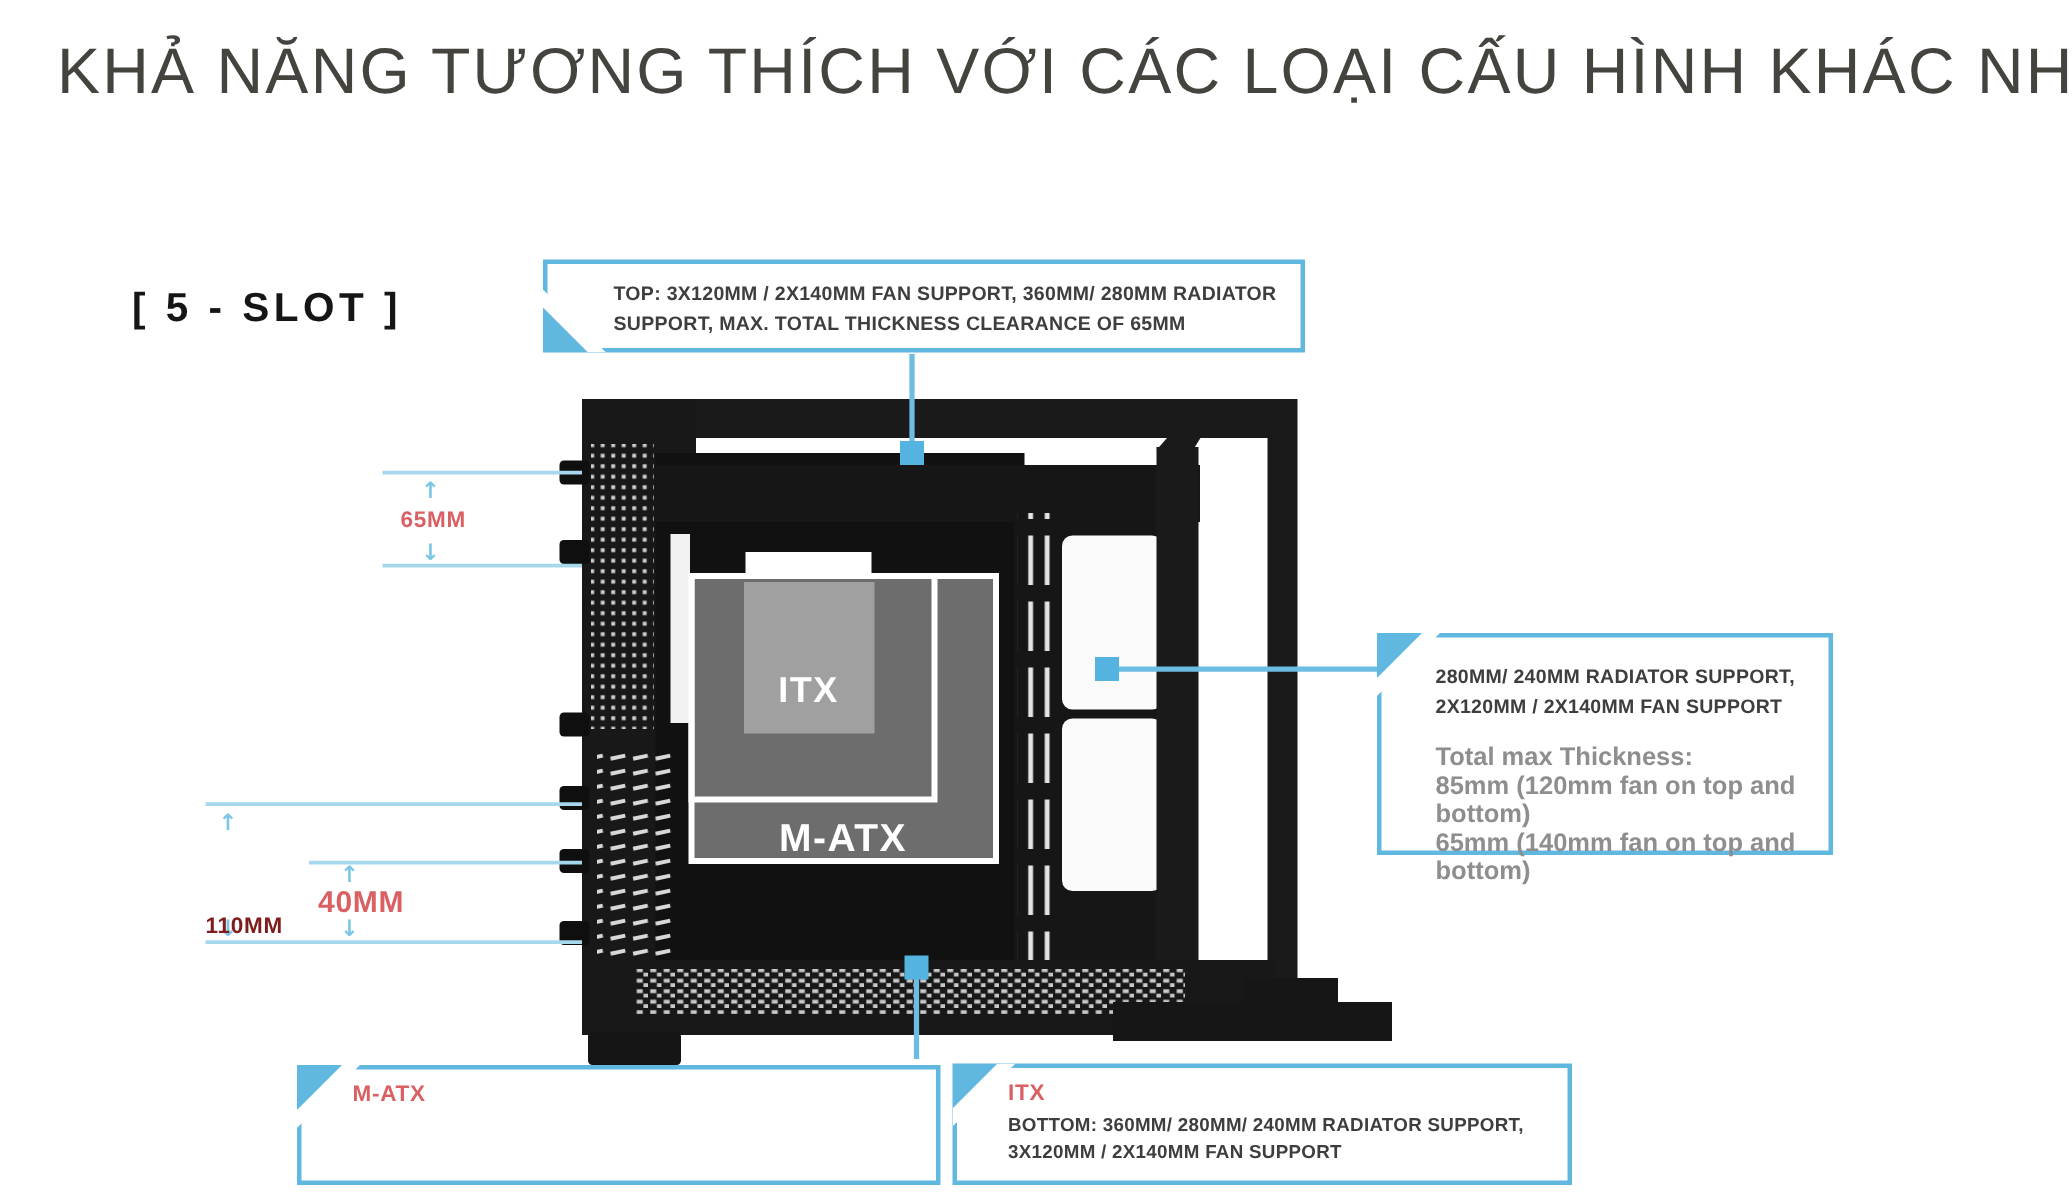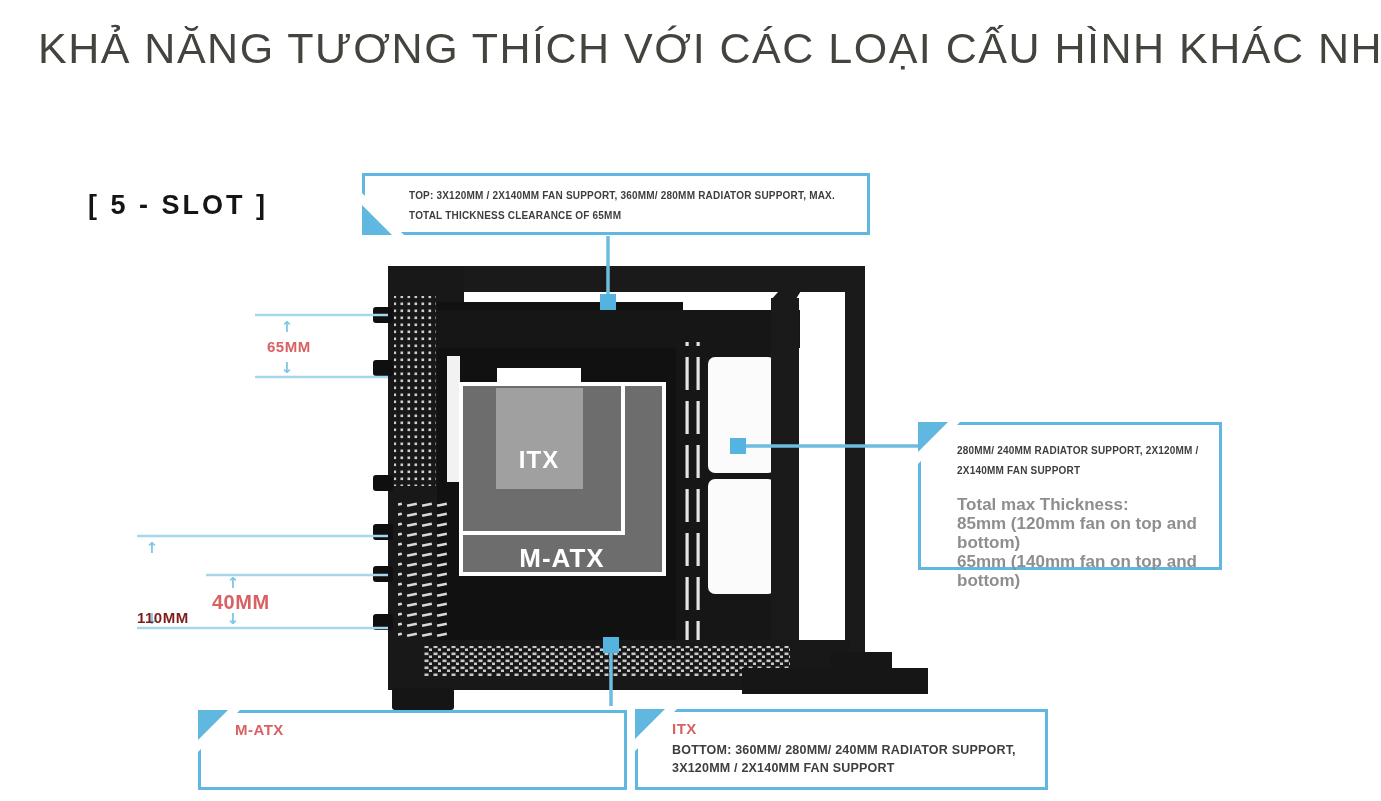--- a/index.html
+++ b/index.html
@@ -8,21 +8,21 @@
 
   .page-title{position:absolute;left:38px;top:24px;font-size:43px;font-weight:400;
               color:#45433e;letter-spacing:1.5px;white-space:nowrap;}
 
   .slot-label{position:absolute;left:88px;top:190px;font-size:27px;font-weight:bold;
               color:#151515;letter-spacing:3px;white-space:nowrap;}
 
   .case-svg{position:absolute;left:0;top:0;width:1381px;height:801px;}
 
   .callout{position:absolute;background:#fff;border:3px solid #60b7e0;box-sizing:border-box;}
-  .callout .txt{font-weight:bold;color:#3e3e3e;font-size:10px;line-height:20px;letter-spacing:.2px;}
+  .callout .txt{font-weight:bold;color:#3e3e3e;font-size:13px;line-height:20px;letter-spacing:.2px;}
   .callout .heading{font-weight:bold;color:#d96063;font-size:15px;line-height:18px;letter-spacing:.5px;margin-bottom:3px;}
   .callout .sub{font-weight:bold;color:#8e8e8e;font-size:17px;line-height:19px;}
   .fold-cover{position:absolute;width:42px;height:42px;background:#fff;}
   .fold{position:absolute;width:30px;height:30px;background:#60b7e0;}
   .fold-tl .fold-cover{left:-3px;top:-3px;clip-path:polygon(0 0,100% 0,0 100%);}
   .fold-tl .fold{left:-3px;top:-3px;clip-path:polygon(0 0,100% 0,0 100%);}
   .fold-bl .fold-cover{left:-3px;bottom:-3px;clip-path:polygon(0 0,100% 100%,0 100%);}
   .fold-bl .fold{left:-3px;bottom:-3px;clip-path:polygon(0 0,100% 100%,0 100%);}
 
   .callout-top{left:362px;top:173px;width:508px;height:62px;padding:10px 8px 0 44px;}

